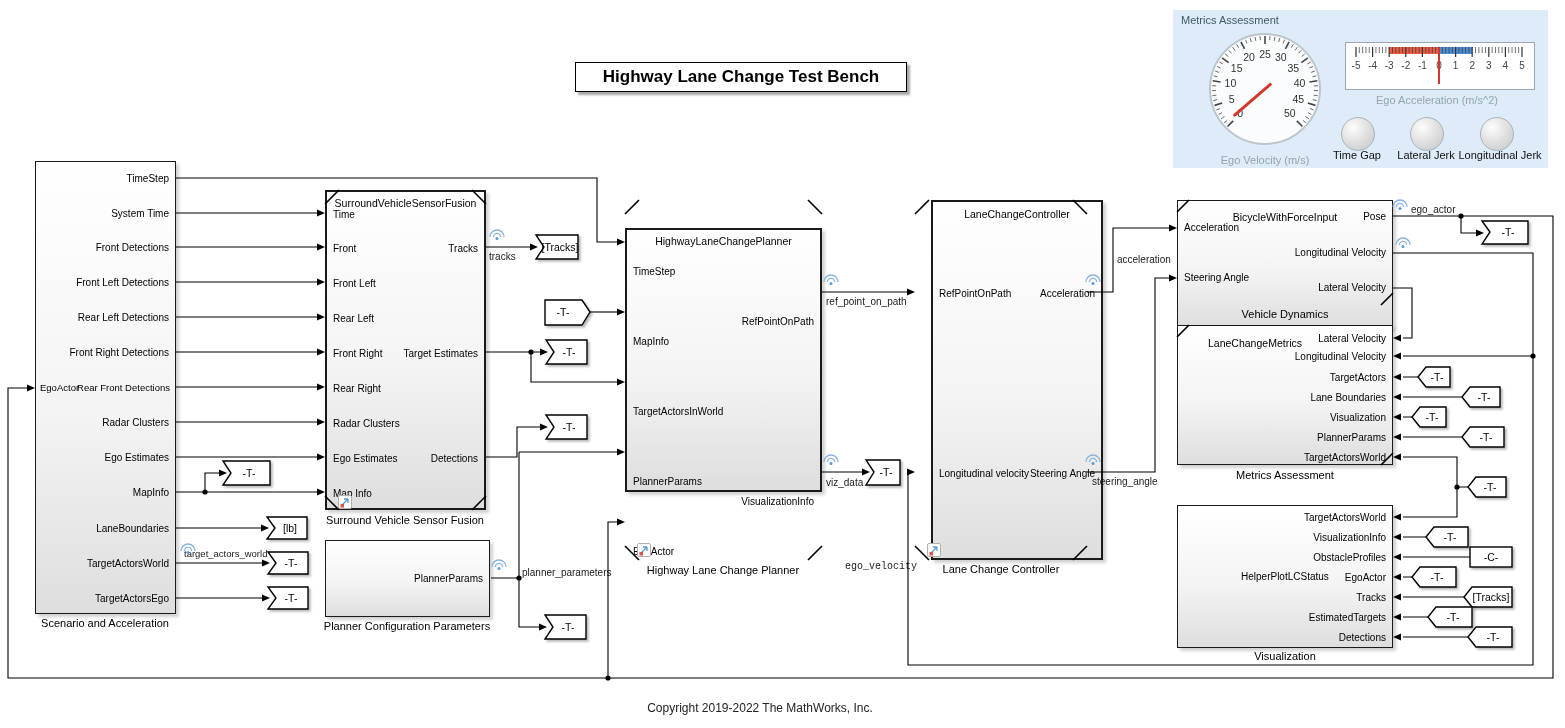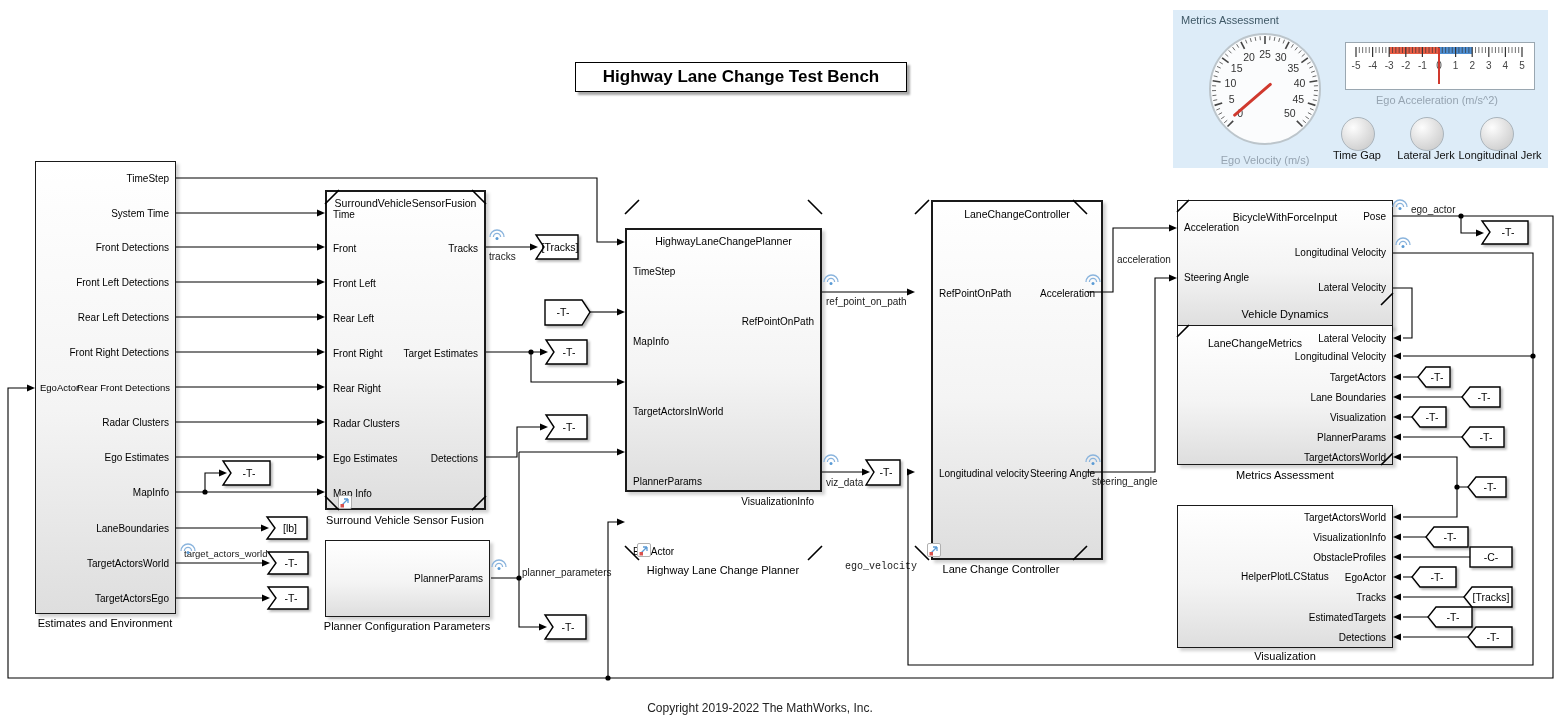--- a/index.html
+++ b/index.html
@@ -57,21 +57,21 @@
     <span class="pl r" style="right:6px;top:185px;">Front Right Detections</span>
     <span class="pl r" style="right:5px;top:220px;font-size:9.5px;">Rear Front Detections</span>
     <span class="pl" style="left:4px;top:220px;font-size:9.5px;">EgoActor</span>
     <span class="pl r" style="right:6px;top:255px;">Radar Clusters</span>
     <span class="pl r" style="right:6px;top:290px;">Ego Estimates</span>
     <span class="pl r" style="right:6px;top:325px;">MapInfo</span>
     <span class="pl r" style="right:6px;top:361px;">LaneBoundaries</span>
     <span class="pl r" style="right:6px;top:396px;">TargetActorsWorld</span>
     <span class="pl r" style="right:6px;top:431px;">TargetActorsEgo</span>
   </div>
-  <span class="bname" style="left:105px;top:617px;">Estimates and Environment</span>
+  <span class="bname" style="left:105px;top:617px;">Scenario and Acceleration</span>
 
   <div class="blk thick" style="left:325px;top:190px;width:161px;height:320px;">
     <span class="hdr" style="top:5px;">SurroundVehicleSensorFusion</span>
     <span class="pl" style="left:6px;top:17px;">Time</span>
     <span class="pl" style="left:6px;top:51px;">Front</span>
     <span class="pl" style="left:6px;top:86px;">Front Left</span>
     <span class="pl" style="left:6px;top:121px;">Rear Left</span>
     <span class="pl" style="left:6px;top:156px;">Front Right</span>
     <span class="pl" style="left:6px;top:191px;">Rear Right</span>
     <span class="pl" style="left:6px;top:226px;">Radar Clusters</span>

